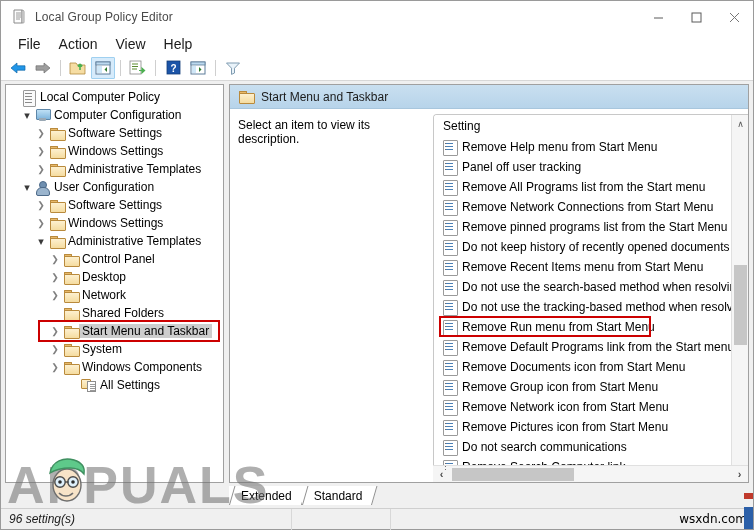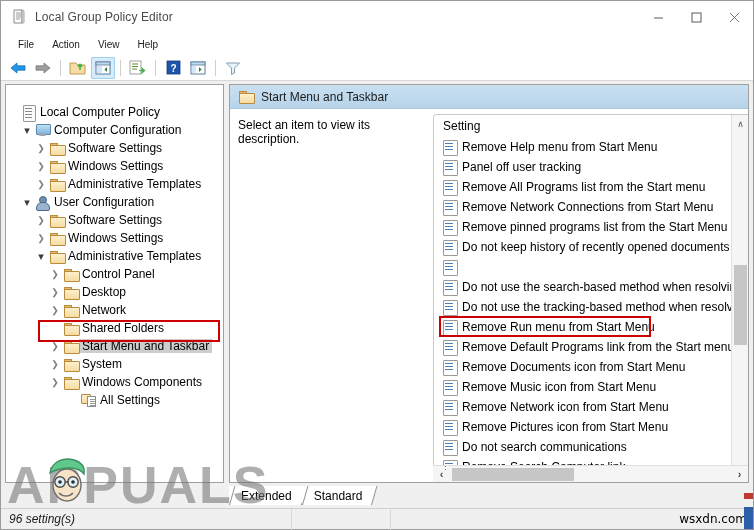--- a/index.html
+++ b/index.html
@@ -36,21 +36,21 @@
     color: #5a5a5a;
   }
 
   
   .menubar {
     position: absolute; left: 0; top: 32px; width: 752px; height: 22px;
     background: #ffffff;
     display: flex; align-items: center; padding-left: 8px;
   }
   .menu-item {
-    font-size: 10px; color: #1b1b1b; padding: 2px 9px;
+    font-size: 14px; color: #1b1b1b; padding: 2px 9px;
   }
 
   
   .toolbar {
     position: absolute; left: 0; top: 54px; width: 752px; height: 26px;
     background: #ffffff;
     border-bottom: 1px solid #d8d8d8;
     display: flex; align-items: center; padding-left: 5px; gap: 1px;
   }
   .tb-btn {
@@ -72,21 +72,21 @@
   }
 
   
   .tree-pane {
     position: absolute; left: 4px; top: 2px;
     width: 219px; height: 399px;
     background: #ffffff;
     border: 1px solid #a0a0a0;
     overflow: hidden;
   }
-  .tree-list { padding: 3px 0 0 0; margin-top: 15px; }
+  .tree-list { padding: 3px 0 0 0; }
   .tree-row {
     height: 18px; display: flex; align-items: center;
     font-size: 12px; color: #000; white-space: nowrap;
     position: relative;
   }
   .tw-chevron {
     width: 14px; flex: 0 0 14px; text-align: center;
     color: #808080; font-size: 9px; line-height: 1;
   }
   .tw-spacer { width: 14px; flex: 0 0 14px; }
@@ -608,20 +608,21 @@
               <div class="setting-row">
                 <span class="gp-icon">
                   <i class="gp-dot"></i>
                 </span>
                 <span>Do not keep history of recently opened documents</span>
               </div>
               <div class="setting-row">
                 <span class="gp-icon">
                   <i class="gp-dot"></i>
                 </span>
+                <span>Remove Recent Items menu from Start Menu</span>
               </div>
               <div class="setting-row">
                 <span class="gp-icon">
                   <i class="gp-dot"></i>
                 </span>
                 <span>Do not use the search-based method when resolving</span>
               </div>
               <div class="setting-row">
                 <span class="gp-icon">
                   <i class="gp-dot"></i>
@@ -643,21 +644,21 @@
               <div class="setting-row">
                 <span class="gp-icon">
                   <i class="gp-dot"></i>
                 </span>
                 <span>Remove Documents icon from Start Menu</span>
               </div>
               <div class="setting-row">
                 <span class="gp-icon">
                   <i class="gp-dot"></i>
                 </span>
-                <span>Remove Music icon from Start Menu</span>
+                <span>Remove Group icon from Start Menu</span>
               </div>
               <div class="setting-row">
                 <span class="gp-icon">
                   <i class="gp-dot"></i>
                 </span>
                 <span>Remove Network icon from Start Menu</span>
               </div>
               <div class="setting-row">
                 <span class="gp-icon">
                   <i class="gp-dot"></i>

